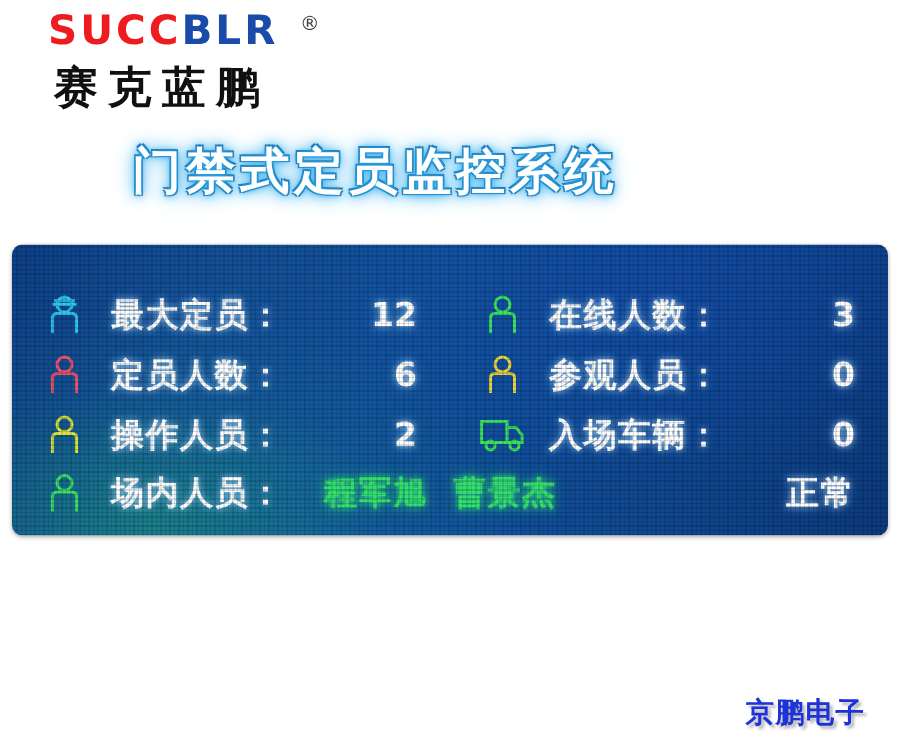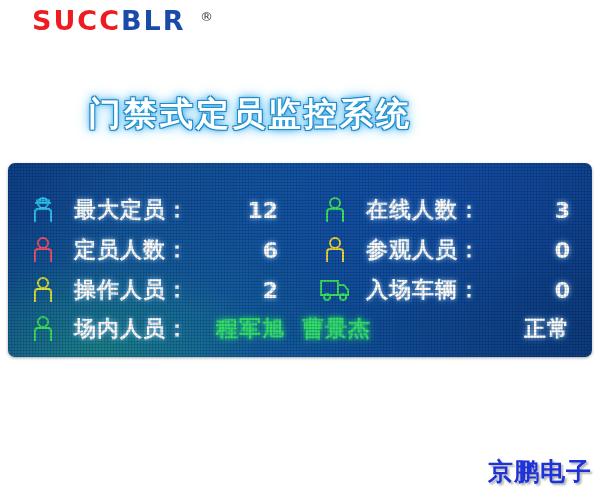--- a/index.html
+++ b/index.html
@@ -187,39 +187,40 @@
     font-weight: bold;
     color: #ffffff;
     letter-spacing: 1px;
     text-shadow: 0 0 4px rgba(185,228,255,0.8), 0 0 9px rgba(120,190,255,0.5);
     font-family: "DejaVu Sans", "Liberation Sans", sans-serif;
   }
 
   
   #footer-brand {
     position: absolute;
-    right: 8px;
+    right: 23px;
     bottom: 12px;
-    font-size: 25px;
+    font-size: 19px;
     font-weight: bold;
     color: #1d32d8;
     letter-spacing: 1px;
     text-shadow: 2px 2px 2px rgba(120,120,120,0.55);
     white-space: nowrap;
     font-family: "DejaVu Sans", "Liberation Sans", sans-serif;
   }
 </style>
 </head>
 <body>
 
 <div id="brand-logo">
   <div id="brand-wordmark">
     <span class="wm-red">SUCC</span><span class="wm-blue">BLR</span>
     <span id="brand-reg">®</span>
   </div>
+  <div id="brand-cn">赛克蓝鹏</div>
 </div>
 
 <div id="page-title">门禁式定员监控系统</div>
 
 <div id="led-panel">
 
   <div class="led-col" id="led-col-left">
 
     <div class="led-row r1">
       <span class="led-icon">

